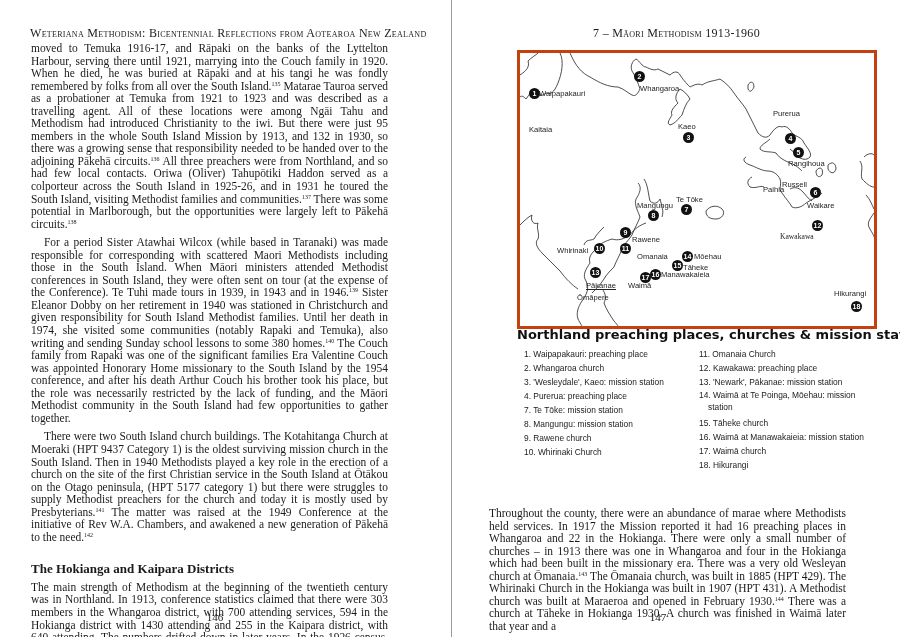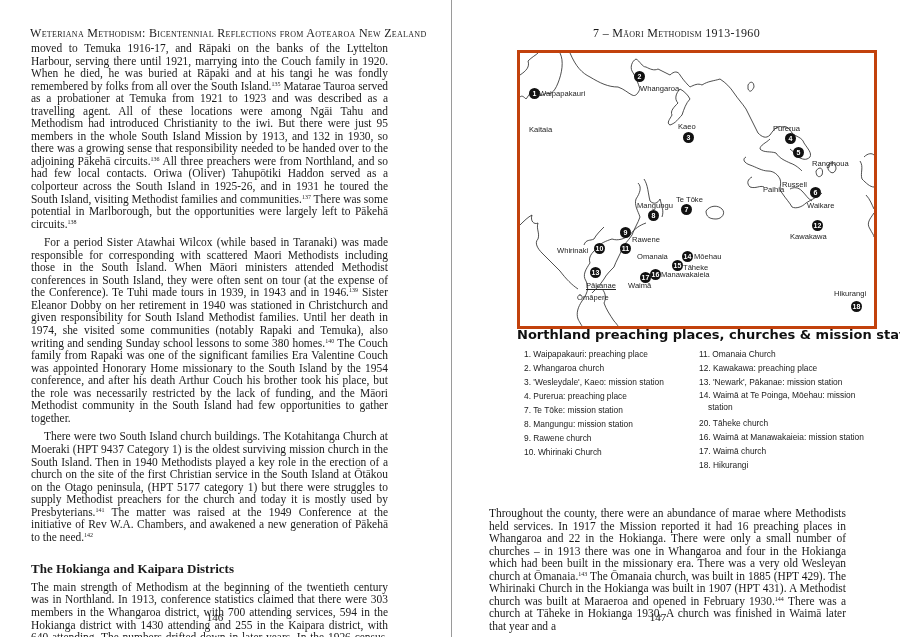--- a/index.html
+++ b/index.html
@@ -95,37 +95,37 @@
         <path d="M186,158 C190,152 198,152 202,156 C206,160 202,166 196,166 C190,166 186,164 186,158 Z"></path>
 
         <path d="M354,160 C350,166 346,170 350,176 C352,180 354,182 354,184"></path>
       </g>
     </svg>
 
     <span class="place-label" style="left:19px;top:36px;">Waipapakauri</span>
     <span class="place-label" style="left:120px;top:31px;">Whangaroa</span>
     <span class="place-label" style="left:9px;top:72px;">Kaitaia</span>
     <span class="place-label" style="left:158px;top:69px;">Kaeo</span>
-    <span class="place-label" style="left:253px;top:71px;">Purerua</span>
-    <span class="place-label" style="left:292px;top:106px;">Rangihoua</span>
+    <span class="place-label" style="left:253px;top:56px;">Purerua</span>
+    <span class="place-label" style="left:268px;top:106px;">Rangihoua</span>
     <span class="place-label" style="left:262px;top:127px;">Russell</span>
     <span class="place-label" style="left:243px;top:132px;">Paihia</span>
     <span class="place-label" style="left:287px;top:148px;">Waikare</span>
     <span class="place-label" style="left:156px;top:142px;">Te Tōke</span>
     <span class="place-label" style="left:117px;top:148px;">Mangungu</span>
     <span class="place-label" style="left:112px;top:182px;">Rawene</span>
     <span class="place-label" style="left:37px;top:193px;">Whirinaki</span>
     <span class="place-label" style="left:117px;top:199px;">Omanaia</span>
     <span class="place-label" style="left:174px;top:199px;">Mōehau</span>
     <span class="place-label" style="left:163px;top:210px;">Tāheke</span>
     <span class="place-label" style="left:141px;top:217px;">Manawakaieia</span>
     <span class="place-label" style="left:108px;top:228px;">Waimā</span>
     <span class="place-label" style="left:66px;top:228px;text-decoration:underline;">Pākanae</span>
     <span class="place-label" style="left:57px;top:240px;">Ōmāpere</span>
-    <span class="place-label" style="left:270px;top:179px;">Kawakawa</span>
+    <span class="place-label" style="left:260px;top:179px;font-family:Liberation Serif, serif;">Kawakawa</span>
     <span class="place-label" style="left:314px;top:236px;">Hikurangi</span>
 
     <span class="marker" style="left:9px;top:35px;">1</span>
     <span class="marker" style="left:114px;top:18px;">2</span>
     <span class="marker" style="left:163px;top:79px;">3</span>
     <span class="marker" style="left:265px;top:80px;">4</span>
     <span class="marker" style="left:273px;top:94px;">5</span>
     <span class="marker" style="left:290px;top:134px;">6</span>
     <span class="marker" style="left:161px;top:151px;">7</span>
     <span class="marker" style="left:128px;top:157px;">8</span>
@@ -151,21 +151,21 @@
     <div class="item">7. Te Tōke: mission station</div>
     <div class="item">8. Mangungu: mission station</div>
     <div class="item">9. Rawene church</div>
     <div class="item">10. Whirinaki Church</div>
   </div>
   <div class="legend col2">
     <div class="item">11. Omanaia Church</div>
     <div class="item">12. Kawakawa: preaching place</div>
     <div class="item">13. 'Newark', Pākanae: mission station</div>
     <div class="item wrap" style="margin-top:1px;">14. Waimā at Te Poinga, Mōehau: mission station</div>
-    <div class="item">20. Tāheke church</div>
+    <div class="item">15. Tāheke church</div>
     <div class="item">16. Waimā at Manawakaieia: mission station</div>
     <div class="item">17. Waimā church</div>
     <div class="item">18. Hikurangi</div>
   </div>
 
   <div class="body-text" style="top:507px;">
     <p class="noindent"><span>Throughout the county, there were an abundance of marae where Methodists held services. In 1917 the Mission reported it had 16 preaching places in Whangaroa and 22 in the Hokianga. There were only a small number of churches – in 1913 there was one in Whangaroa and four in the Hokianga which had been built in the missionary era. There was a very old Wesleyan church at Ōmanaia.</span><sup>143</sup><span> The Ōmanaia church, was built in 1885 (HPT 429). The Whirinaki Church in the Hokianga was built in 1907 (HPT 431). A Methodist church was built at Maraeroa and opened in February 1930.</span><sup>144</sup><span> There was a church at Tāheke in Hokianga 1930. A church was finished in Waimā later that year and a</span></p>
   </div>
 
   <div class="folio">147</div>

